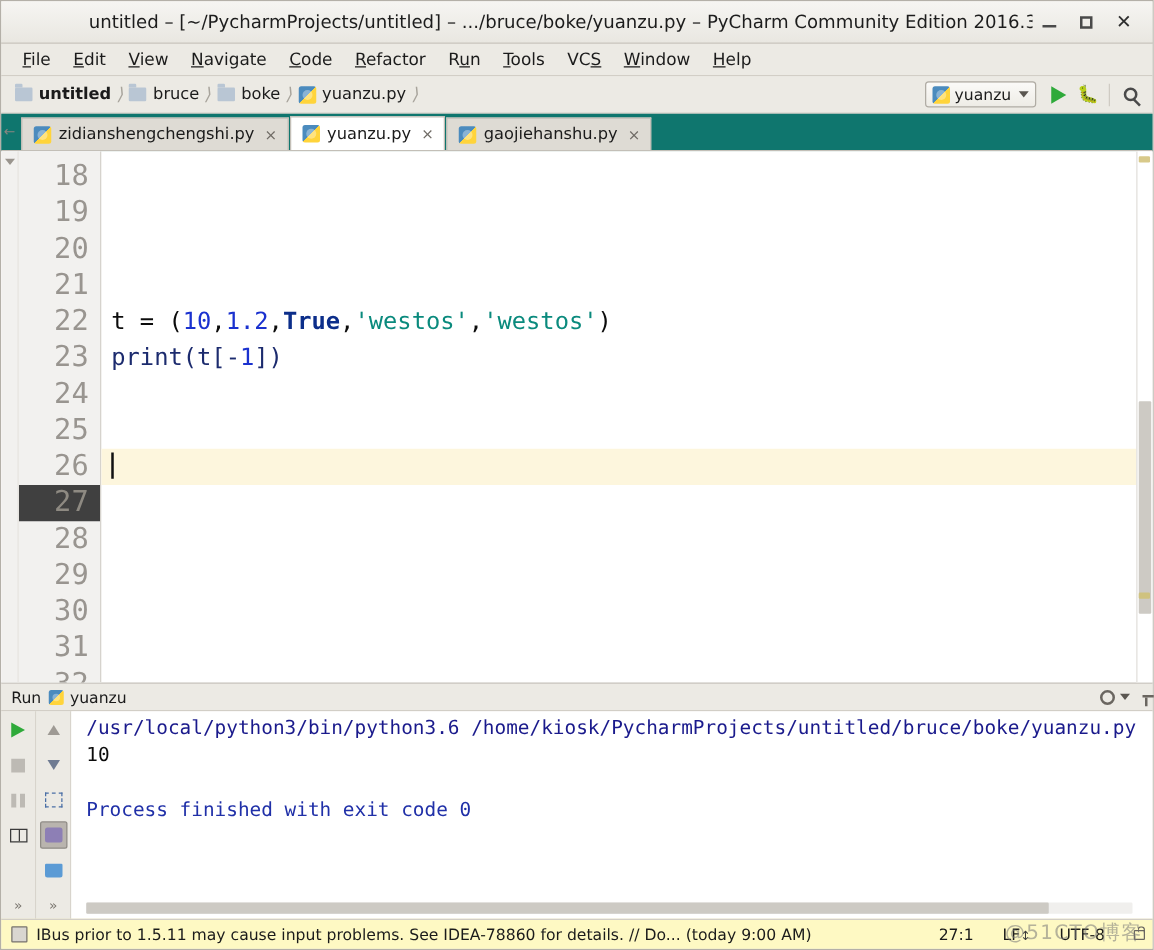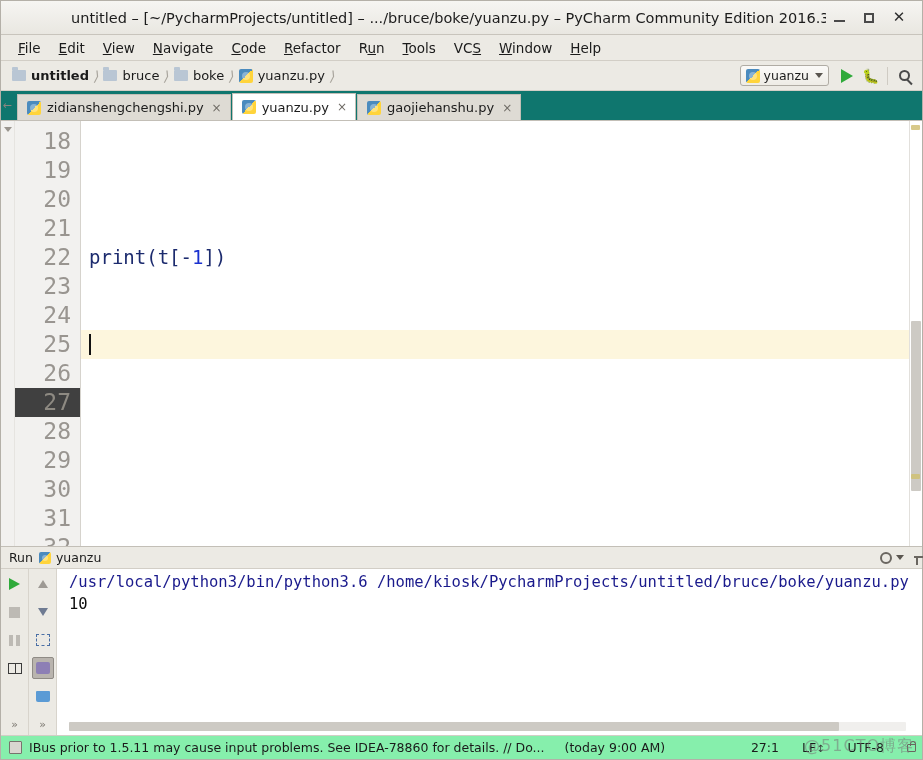--- a/index.html
+++ b/index.html
@@ -295,21 +295,21 @@
   .con-fin { color: #2030a8; }
   .con-hscroll {
     position: absolute; left: 12px; right: 16px; bottom: 4px;
     height: 9px; background: #f0efed; border-radius: 1px;
   }
   .con-hthumb { width: 92%; height: 9px; background: #cdcac4; border-radius: 1px; }
 
   
   .statusbar {
     height: 24px; flex: 0 0 24px;
-    background: #86efac;
+    background: #fef9c3;
     border-top: 1px solid #d2cec6;
     display: flex; align-items: center;
     padding: 0 6px 0 6px;
     font-size: 12.5px; color: #1b1b1b;
     position: relative;
   }
   .st-ico {
     width: 13px; height: 13px; margin: 0 7px 0 2px;
     border: 1.5px solid #77736d; background: #d9d6d0; border-radius: 1px;
   }
@@ -444,20 +444,21 @@
         <div class="ln">29</div>
         <div class="ln">30</div>
         <div class="ln">31</div>
         <div class="ln">32</div>
       </div>
     <div class="code-area" id="code-area">
         <div class="cl"></div>
         <div class="cl"></div>
         <div class="cl"></div>
         <div class="cl"></div>
+        <div class="cl"><span>t = (</span><span class="tok-num">10</span><span>,</span><span class="tok-num">1.2</span><span>,</span><span class="tok-kw">True</span><span>,</span><span class="tok-str">'westos'</span><span>,</span><span class="tok-str">'westos'</span><span>)</span></div>
         <div class="cl"><span class="tok-fn">print(t[-</span><span class="tok-num">1</span><span class="tok-fn">])</span></div>
         <div class="cl"></div>
         <div class="cl"></div>
         <div class="cl current"><span class="caret"></span></div>
         <div class="cl"></div>
         <div class="cl"></div>
         <div class="cl"></div>
         <div class="cl"></div>
         <div class="cl"></div>
       </div>
@@ -517,31 +518,32 @@
             <span class="g-print"></span>
           </div>
         <div class="gbtn" style="margin-top:auto">
             <span class="chev">»</span>
           </div>
       </div>
       <div class="console" id="console">
         <div class="con-line con-cmd">/usr/local/python3/bin/python3.6 /home/kiosk/PycharmProjects/untitled/bruce/boke/yuanzu.py</div>
           <div class="con-line con-out">10</div>
           <div class="con-line con-out">&nbsp;</div>
+          <div class="con-line con-fin">Process finished with exit code 0</div>
           <div class="con-hscroll">
           <div class="con-hthumb"></div>
         </div>
       </div>
     </div>
   </div>
 
   <div class="statusbar">
     <span class="st-ico"></span>
     <span class="st-msg">IBus prior to 1.5.11 may cause input problems. See IDEA-78860 for details. // Do...</span>
-    <span class="st-msg" style="margin-left:20px;">(today 9:00 AM)</span>
+    <span class="st-msg" style="margin-left:4px;">(today 9:00 AM)</span>
     <div class="st-right">
       <span>27:1</span>
       <span><span>LF</span><span class="lf-arrows">↕</span></span>
       <span>UTF-8</span>
       <span class="lock-ico"></span>
     </div>
     <span class="watermark">@51CTO博客</span>
   </div>
 
 </div>

